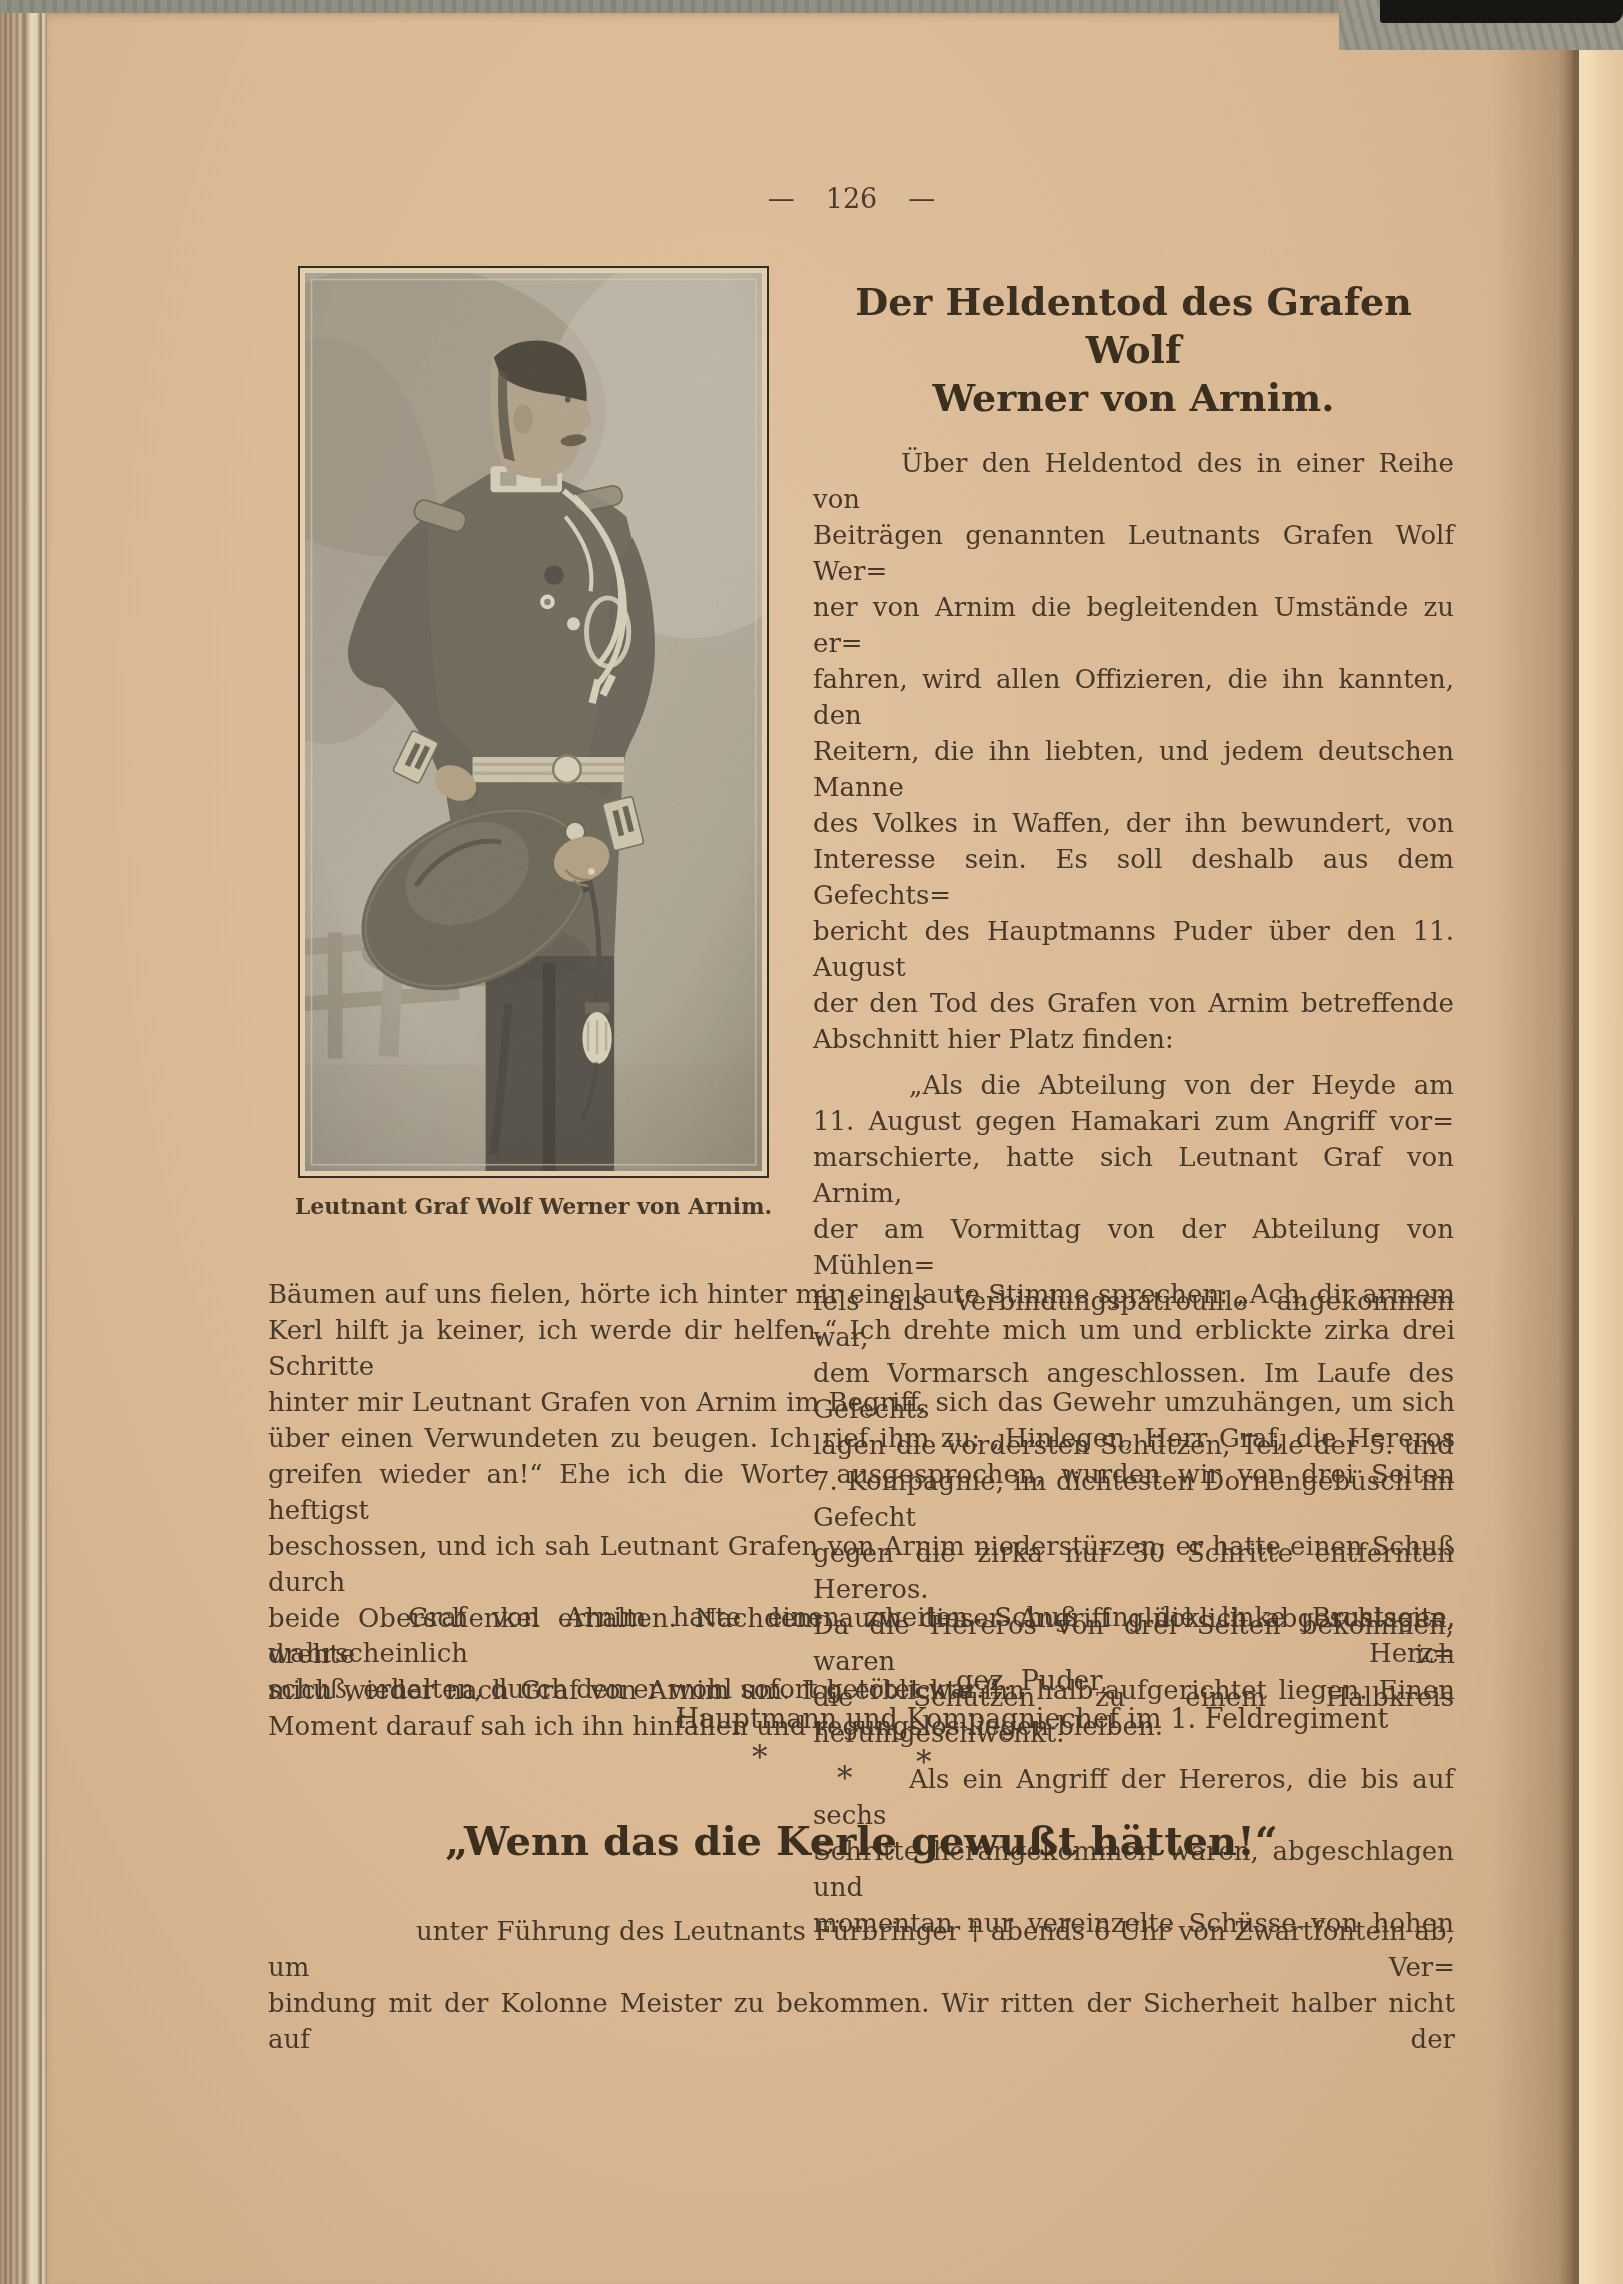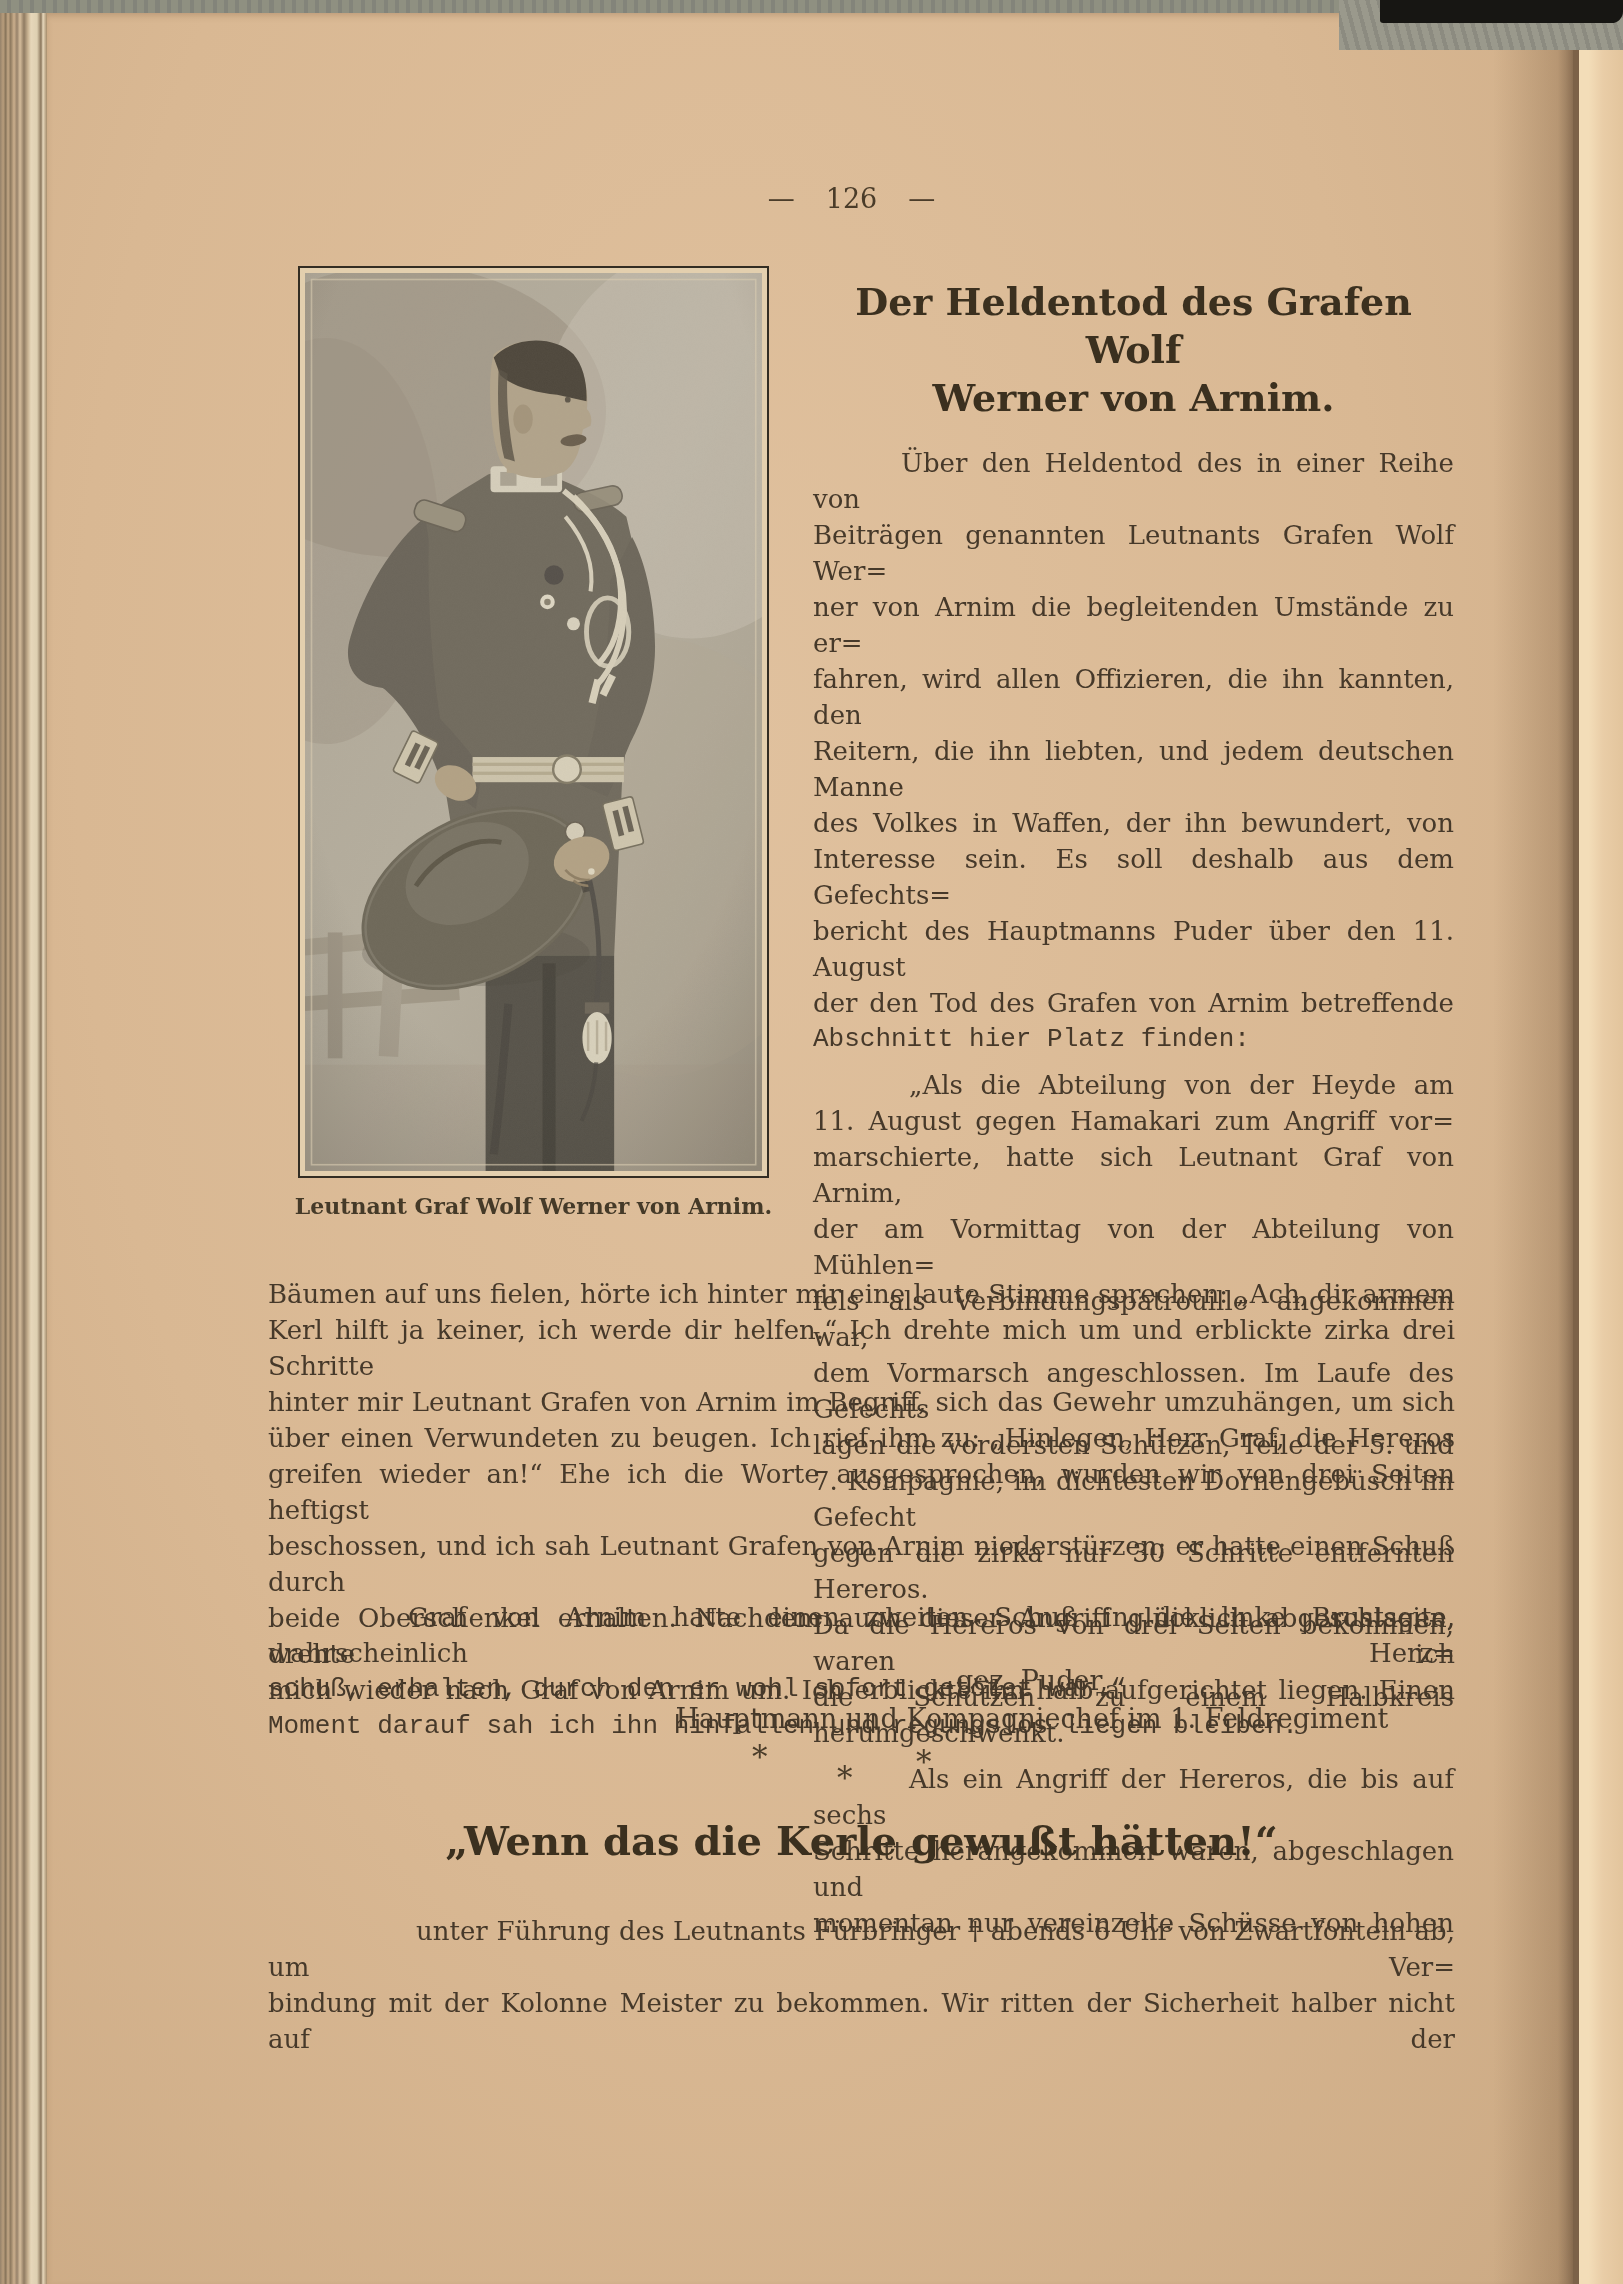--- a/index.html
+++ b/index.html
@@ -37,21 +37,21 @@
     box-sizing:border-box;border:2.4px solid #332d23;background:#e3cfae;padding:4.9px;}
   .photo-frame svg{display:block;width:100%;height:100%;}
   .caption{position:absolute;left:290px;top:1193px;width:487px;z-index:8;
     text-align:center;font-size:22px;font-weight:bold;color:#453a28;}
   
   .col{position:absolute;left:813px;top:278px;width:641px;z-index:8;}
   .col-title{font-size:38px;line-height:48px;font-weight:bold;text-align:center;
     color:#3b301f;margin-bottom:23px;}
   .body-text{font-size:26px;line-height:36px;color:#46392a;margin-top:10px;}
   .lines .tline{text-align:justify;text-align-last:justify;}
-  .nojust-last .tline:last-child{text-align-last:left;font-family:Liberation Mono, monospace;}
+  .nojust-last .tline:last-child{text-align-last:left;}
   .indent-first .tline:first-child{text-indent:var(--ind,89px);}
   
   .fullblock{position:absolute;left:268px;width:1187px;z-index:8;}
   .fb1{top:1266px;} .fb2{top:1589px;}
   .signature{position:absolute;left:268px;top:1662px;width:1187px;z-index:8;
     font-size:27px;line-height:38px;color:#46392a;}
   .signature .sigline{text-align:center;padding-left:341px;}
   .asterism{position:absolute;left:720px;top:1742px;width:260px;height:65px;z-index:8;
     font-size:31px;color:#4a3c29;}
   .asterism span{position:absolute;}

